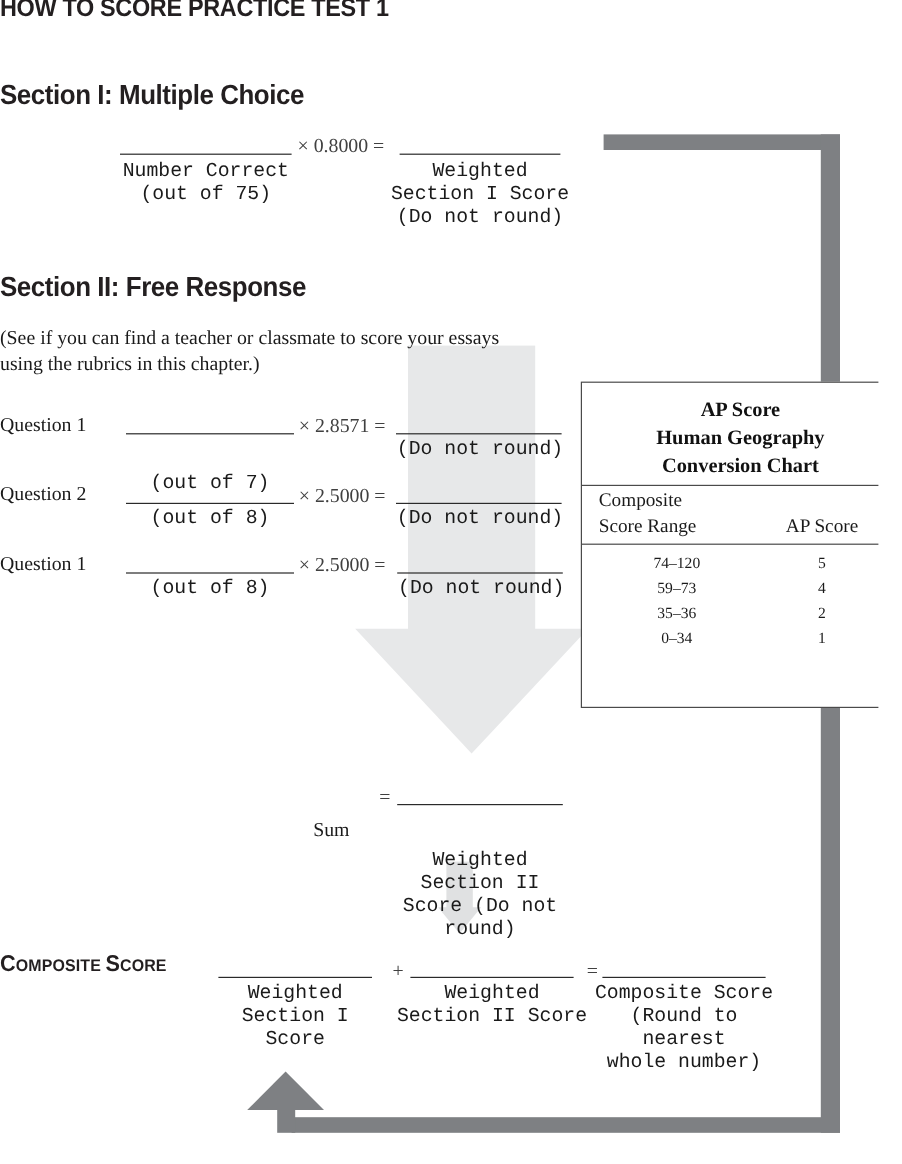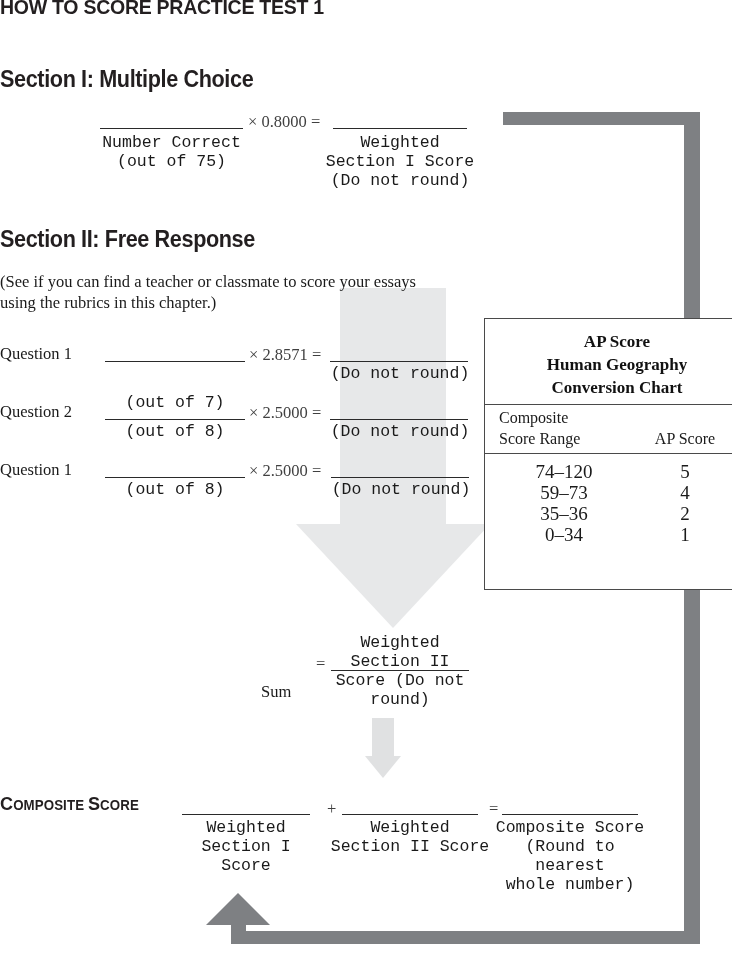--- a/index.html
+++ b/index.html
@@ -194,21 +194,21 @@
     position: absolute; left: 14px; top: 0;
     text-align: left; white-space: pre-line;
   }
   .colhead-right {
     position: absolute; left: 150px; top: 21px;
     width: 100px; text-align: center;
   }
   #ap-chart-rows {
     position: absolute;
     left: 0; top: 142px; width: 100%;
-    font-size: 19px;
+    font-size: 13px;
   }
   .ap-row { position: relative; height: 21px; }
   .ap-range {
     position: absolute; left: 14px; width: 130px;
     text-align: center;
   }
   .ap-value {
     position: absolute; left: 150px; width: 100px;
     text-align: center;
   }
@@ -297,21 +297,21 @@
       <div class="ap-row">
         <span class="ap-range">0–34</span>
         <span class="ap-value">1</span>
       </div>
     </div>
   </div>
 
   <div class="rowlabel" style="left:261px; top:654px;margin-top:28px;">Sum</div>
   <div class="op" style="left:316px; top:654px;">=</div>
   <div class="blank" style="left:331px; top:670px; width:138px;"></div>
-  <div class="cap-under" style="left:322px; top:633px; width:156px;">Weighted Section II
+  <div class="cap-under" style="left:322px; top:707px; width:156px;">Weighted Section II
 Score (Do not round)</div>
 
   <div class="hdr-composite"><span class="cap">C</span><span>OMPOSITE</span><span> </span><span class="cap">S</span><span>CORE</span></div>
 
   <div class="blank" style="left:182px; top:814px; width:128px;"></div>
   <div class="cap-under" style="left:174px; top:818px; width:144px;">Weighted
 Section I Score</div>
 
   <div class="op" style="left:327px; top:799px;">+</div>
 

